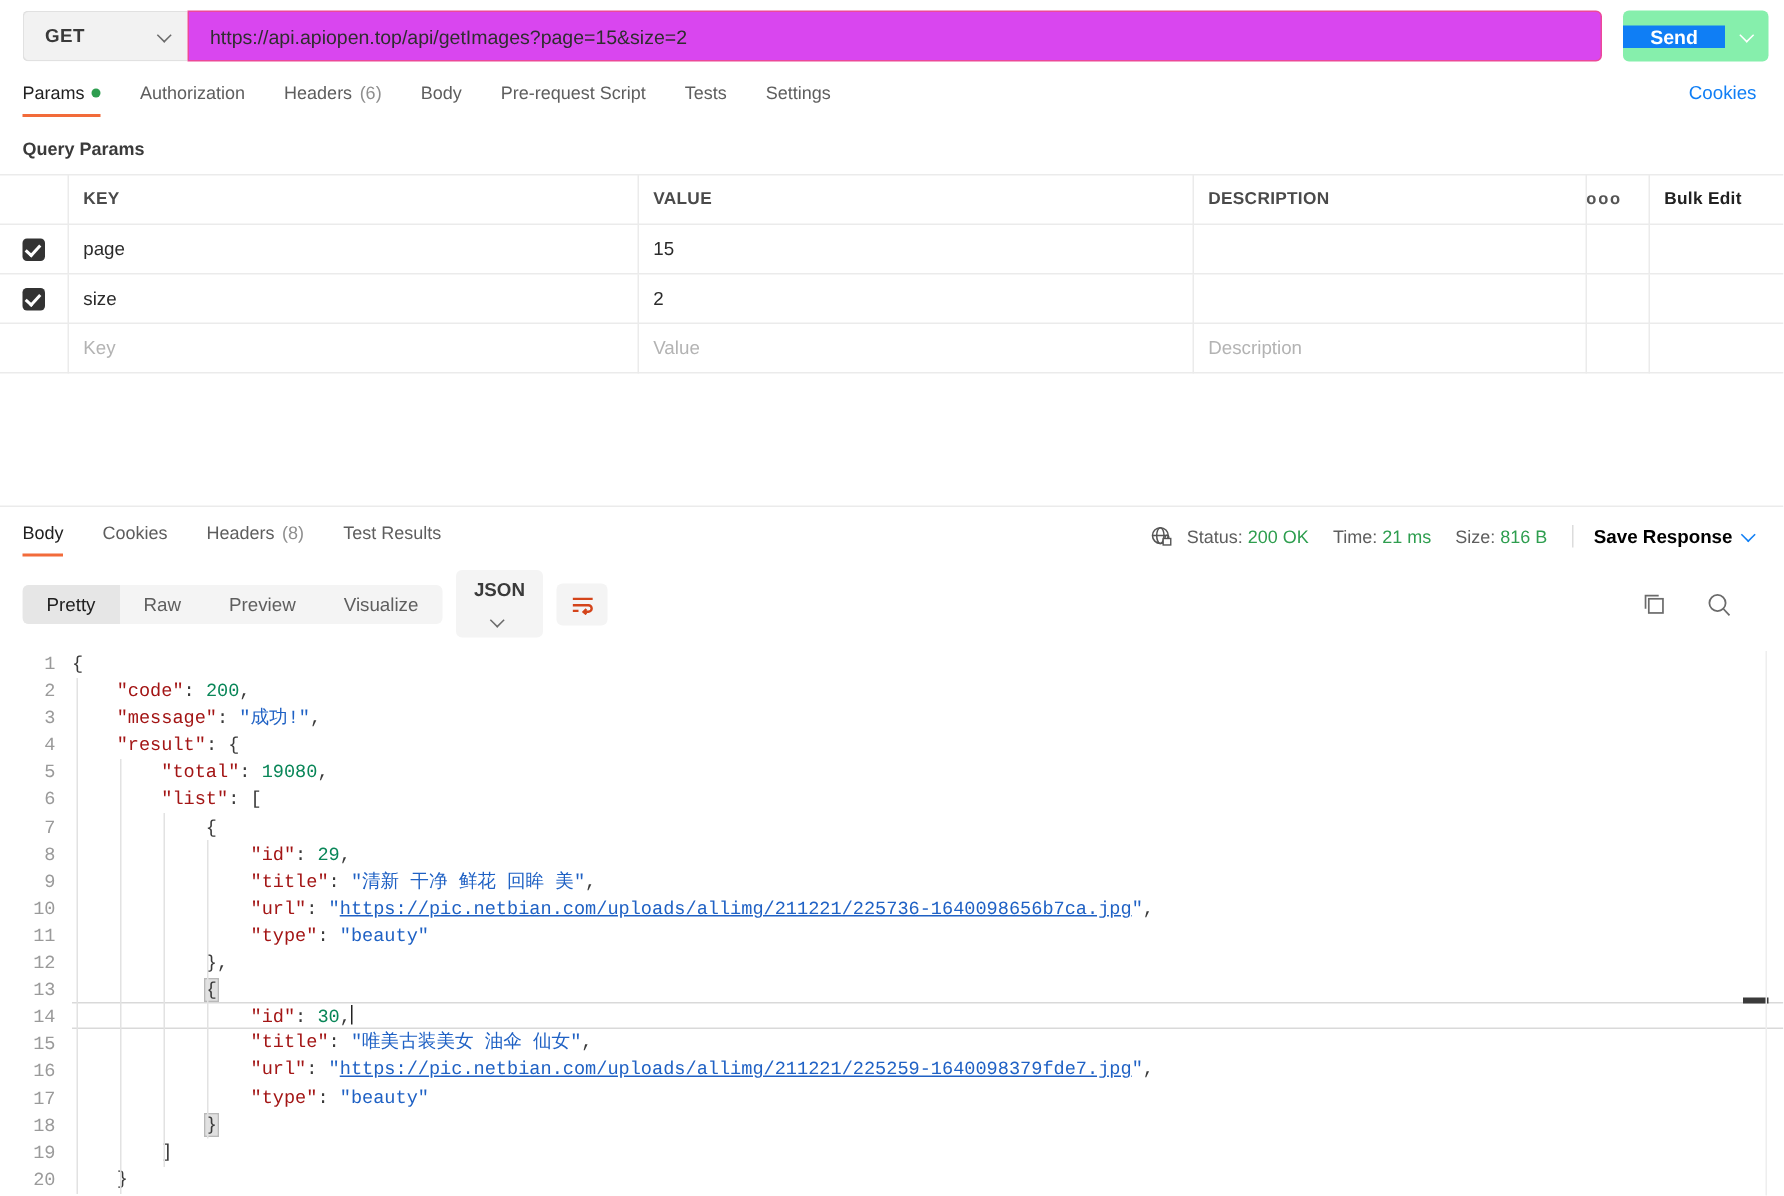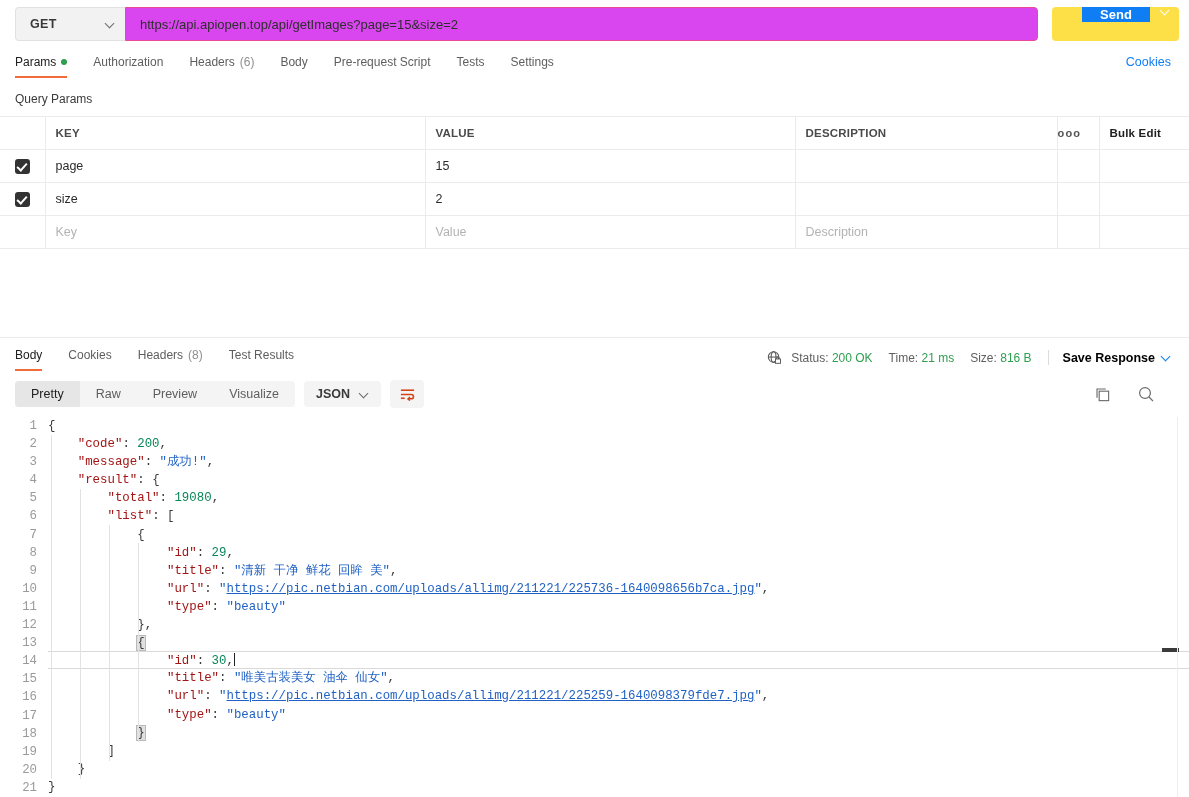--- a/index.html
+++ b/index.html
@@ -38,26 +38,25 @@
     flex: 1; height: 34px;
     background: #d946ef;
     border: 1px solid #ec4899;
     border-radius: 0 4px 4px 0;
     padding: 0 14px;
     font-size: 13px; color: #2e2e2e;
     font-family: "Liberation Sans", sans-serif;
     outline: none;
   }
   .send-group {
-    display: flex; align-items: flex-start;
+    display: flex; align-items: center;
     margin-left: 14px;
-    background: #fde047; border-radius: 4px;
+    background: #86efac; border-radius: 4px;
     height: 34px;
     overflow: hidden;
-    padding-left: 30px;
   }
   .send-btn {
     display: flex; align-items: center; justify-content: center;
     width: 68px; color: #fff; font-size: 13px; font-weight: bold;
     cursor: pointer; background: #0f7ef5; border: none;
     font-family: "Liberation Sans", sans-serif;
   }
   .send-div { width: 1px; background: rgba(255,255,255,.35); margin: 6px 0; }
   .send-caret {
     display: flex; align-items: center; justify-content: center;
@@ -86,21 +85,21 @@
     content: ""; position: absolute;
     left: 0; right: 13px; bottom: 0; height: 2px;
     background: #f26b3a;
   }
   .tab:first-child.active::after { left: 0; right: 13px; }
   .dot { width: 6px; height: 6px; border-radius: 50%; background: #2e9e4f; display: inline-block; }
   .count { color: #8f8f8f; }
   .cookies-link { font-size: 12.5px; color: #0f7ef5; cursor: pointer; padding-bottom: 9px; }
 
   
-  .qp-title { font-size: 12px; font-weight: normal; color: #3a3a3a; padding: 14px 0 10px 15px; }
+  .qp-title { font-size: 12px; font-weight: bold; color: #3a3a3a; padding: 14px 0 10px 15px; }
 
   table.params { width: 100%; border-collapse: collapse; table-layout: fixed; }
   table.params th, table.params td {
     border: 1px solid #ebebeb;
     height: 33px;
     font-size: 12.5px;
     text-align: left;
     vertical-align: middle;
     padding: 0 10px;
   }
@@ -156,21 +155,21 @@
     display: flex; background: #f4f4f4; border-radius: 4px; overflow: hidden;
   }
   .seg-item {
     font-size: 12.5px; color: #5e5e5e; padding: 6px 16px; cursor: pointer;
   }
   .seg-item.active { background: #e6e6e6; color: #212121; }
   .fmt-sel {
     display: flex; align-items: center; gap: 10px;
     background: #f4f4f4; border-radius: 4px;
     padding: 6px 12px; font-size: 12.5px; color: #3a3a3a;
-    font-weight: bold; cursor: pointer;
+    font-weight: bold; cursor: pointer; flex-direction: column;
   }
   .wrap-btn {
     background: #f4f4f4; border-radius: 4px;
     width: 34px; height: 28px;
     display: flex; align-items: center; justify-content: center;
     cursor: pointer;
   }
   .view-right { display: flex; align-items: center; gap: 26px; }
   .icon-btn { cursor: pointer; display: flex; align-items: center; }
 

